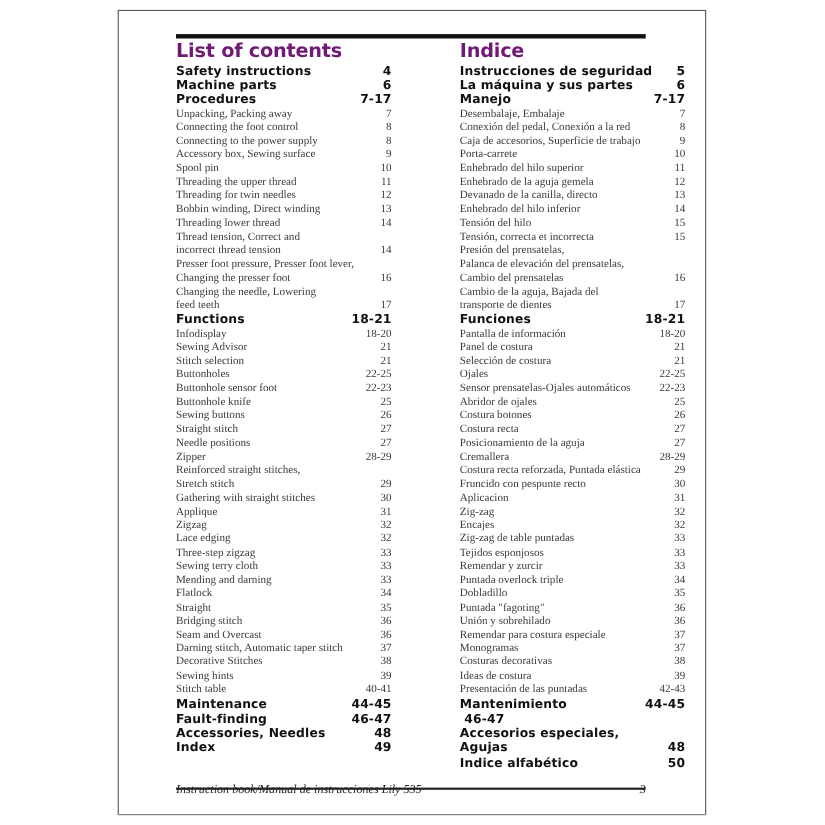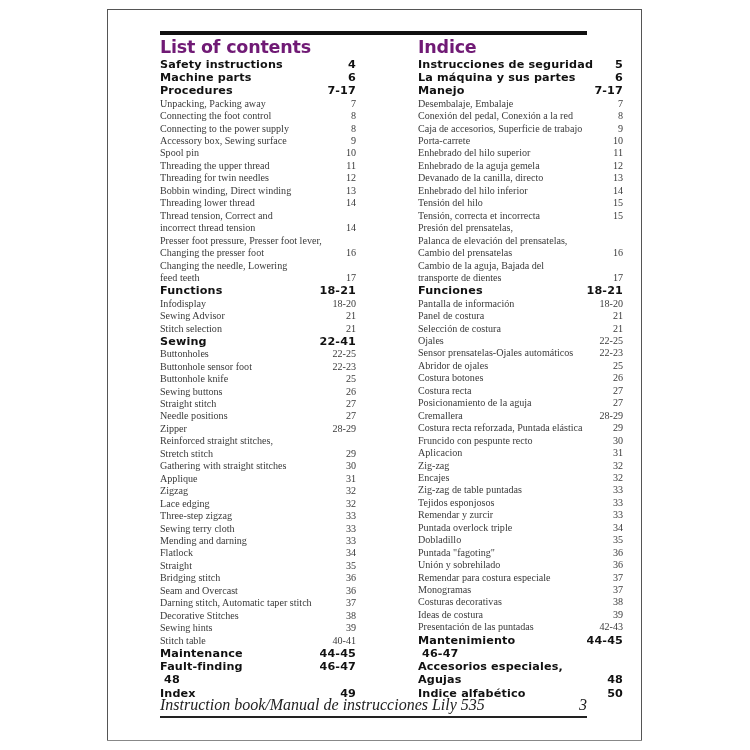--- a/index.html
+++ b/index.html
@@ -26,23 +26,23 @@
   .entry.minor {
     font-family:"Liberation Serif", serif; font-size:10.1px;
     color:#3a3a3a; line-height:12.45px;
   }
   .entry .label { white-space:pre-line; flex:1; }
   .entry .num { white-space:nowrap; padding-left:4px; text-align:right; }
   .bottom-rule {
     position:absolute; left:160px; top:716px; width:427px; height:2px; background:#222;
   }
   .footer {
-    position:absolute; left:160px; top:696px; width:427px;
+    position:absolute; left:160px; top:712px; width:427px;
     display:flex; justify-content:space-between;
-    font-family:"Liberation Serif", serif; font-style:italic; font-size:16px; color:#222;align-items:flex-end;
+    font-family:"Liberation Serif", serif; font-style:italic; font-size:11px; color:#222;align-items:flex-end;
   }
   .footer-line { position:absolute; left:107px; top:740px; width:535px; height:1px; background:#888; }
 </style>
 </head>
 <body>
 
 <div class="page"></div>
 <div class="top-rule"></div>
 
 <div class="col left">
@@ -120,24 +120,20 @@
         <span class="num">18-20</span>
       </div>
       <div class="entry minor">
         <span class="label">Sewing Advisor</span>
         <span class="num">21</span>
       </div>
       <div class="entry minor">
         <span class="label">Stitch selection</span>
         <span class="num">21</span>
       </div>
-      <div class="entry major">
-        <span class="label">Sewing</span>
-        <span class="num">22-41</span>
-      </div>
       <div class="entry minor">
         <span class="label">Buttonholes</span>
         <span class="num">22-25</span>
       </div>
       <div class="entry minor">
         <span class="label">Buttonhole sensor foot</span>
         <span class="num">22-23</span>
       </div>
       <div class="entry minor">
         <span class="label">Buttonhole knife</span>
@@ -226,20 +222,21 @@
       </div>
       <div class="entry major">
         <span class="label">Maintenance</span>
         <span class="num">44-45</span>
       </div>
       <div class="entry major">
         <span class="label">Fault-finding</span>
         <span class="num">46-47</span>
       </div>
       <div class="entry major">
+        <span class="label">Accessories, Needles</span>
         <span class="num">48</span>
       </div>
       <div class="entry major">
         <span class="label">Index</span>
         <span class="num">49</span>
       </div>
     </div>
 </div>
 
 <div class="col right">

